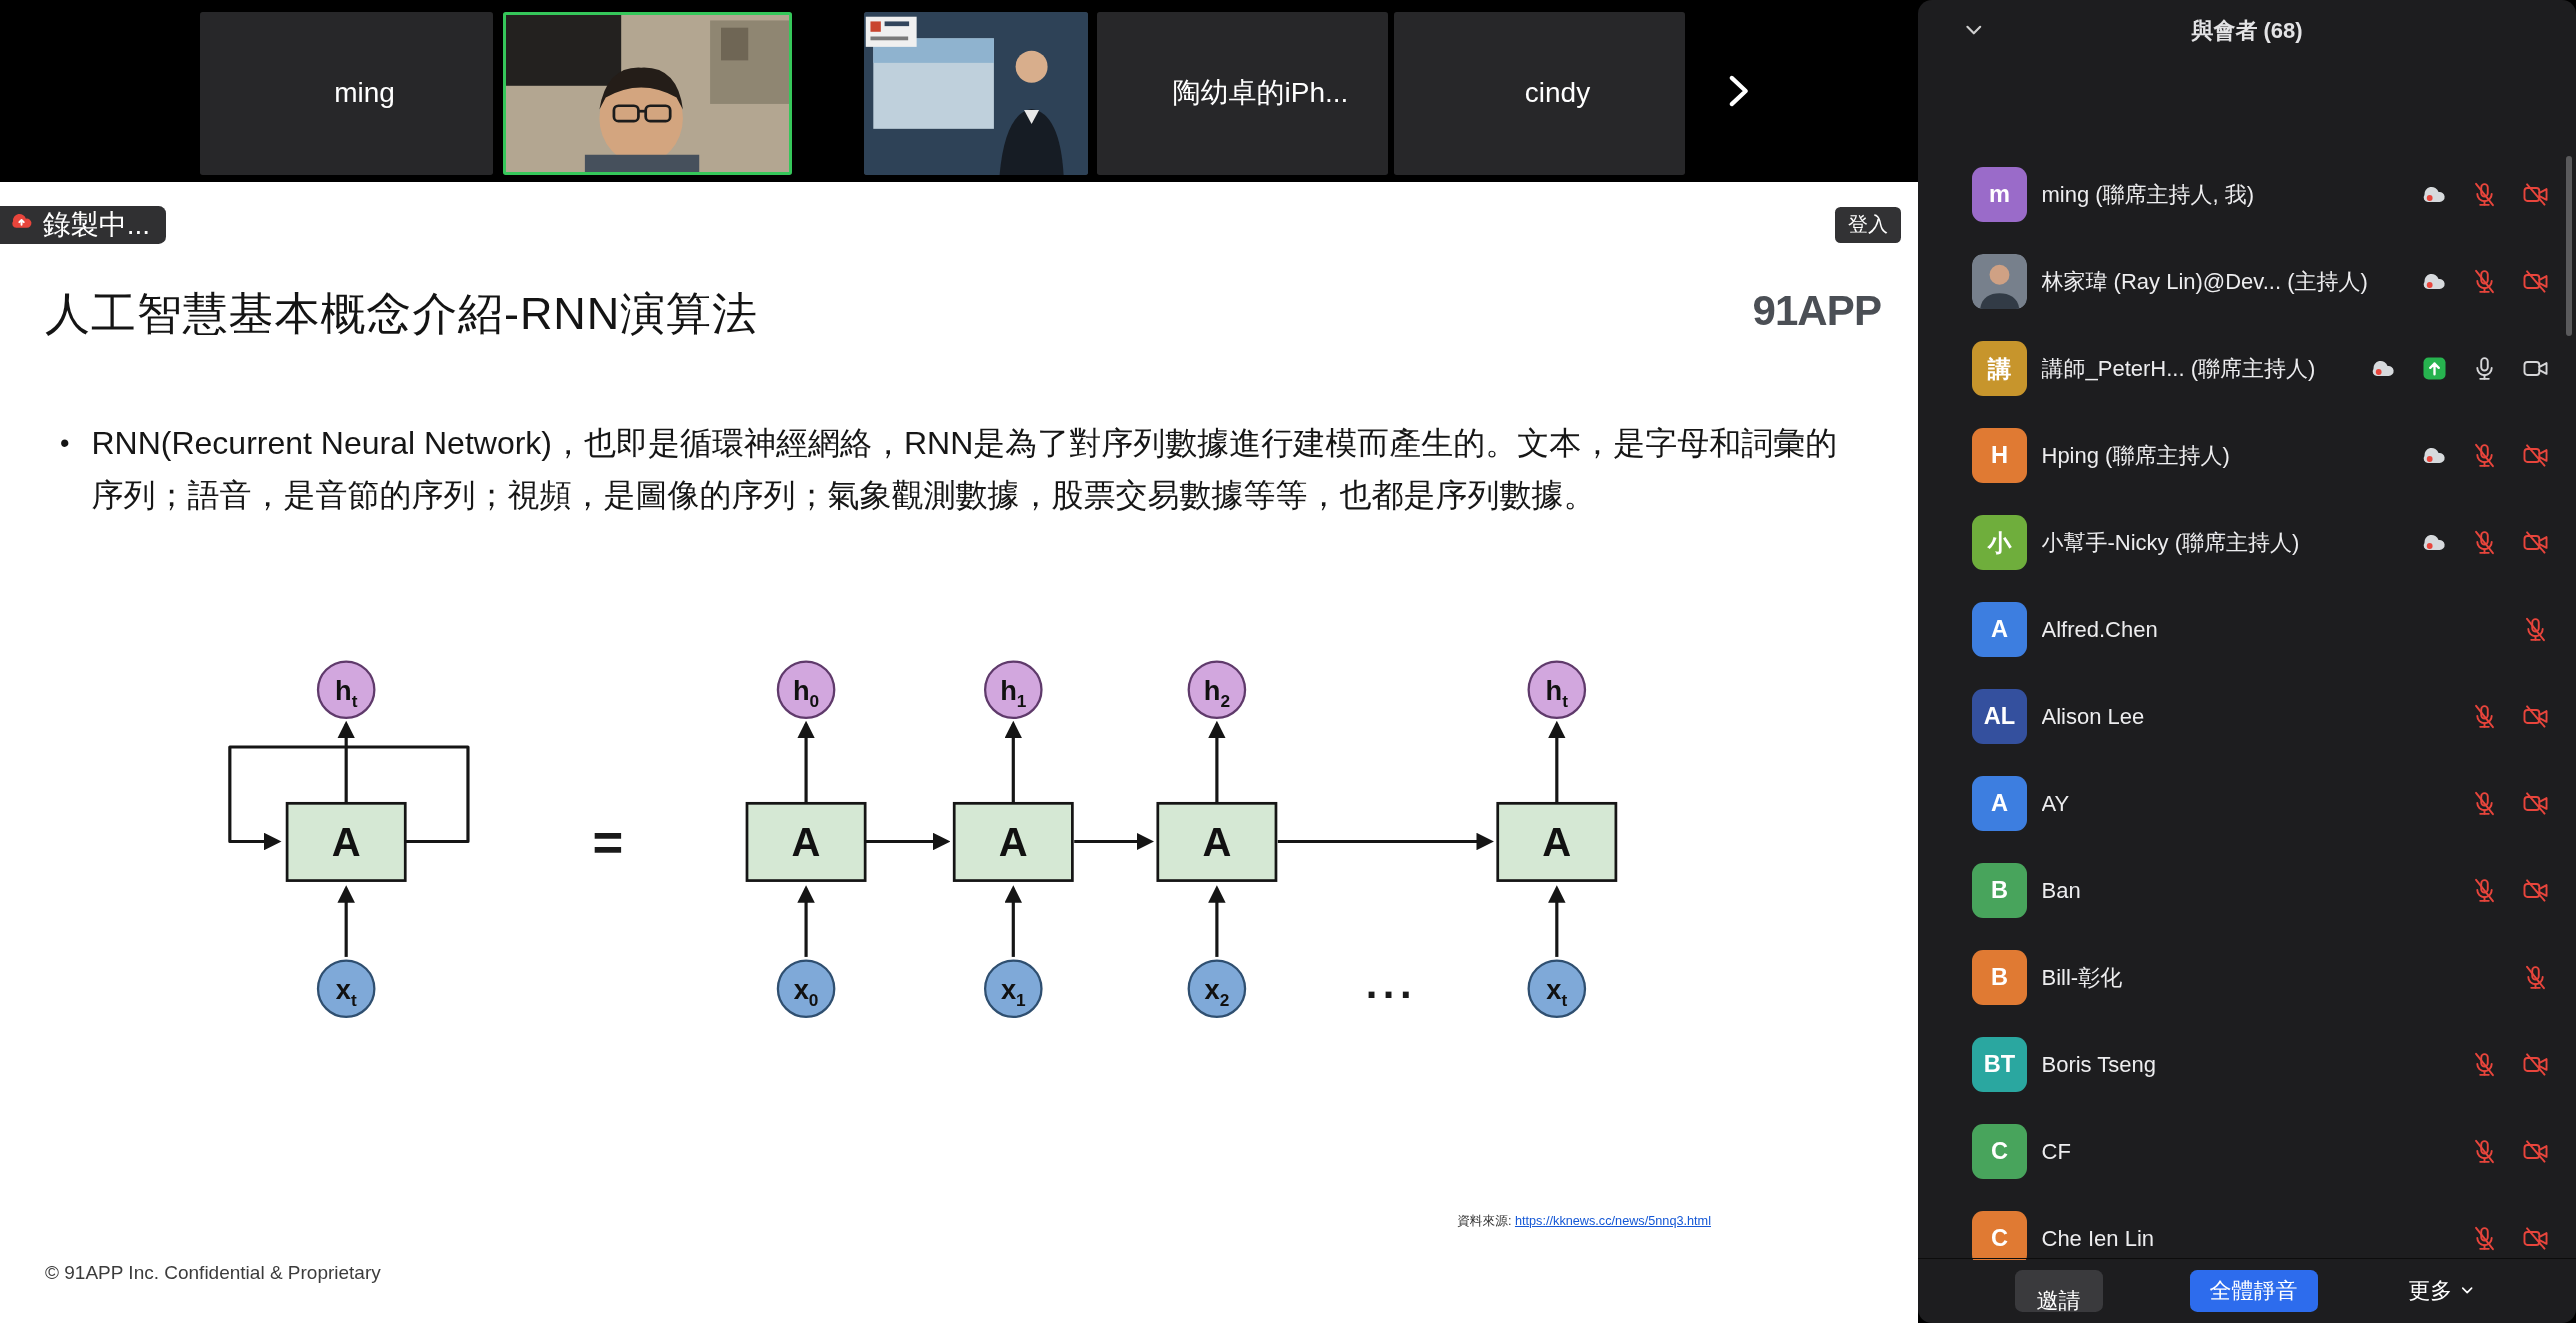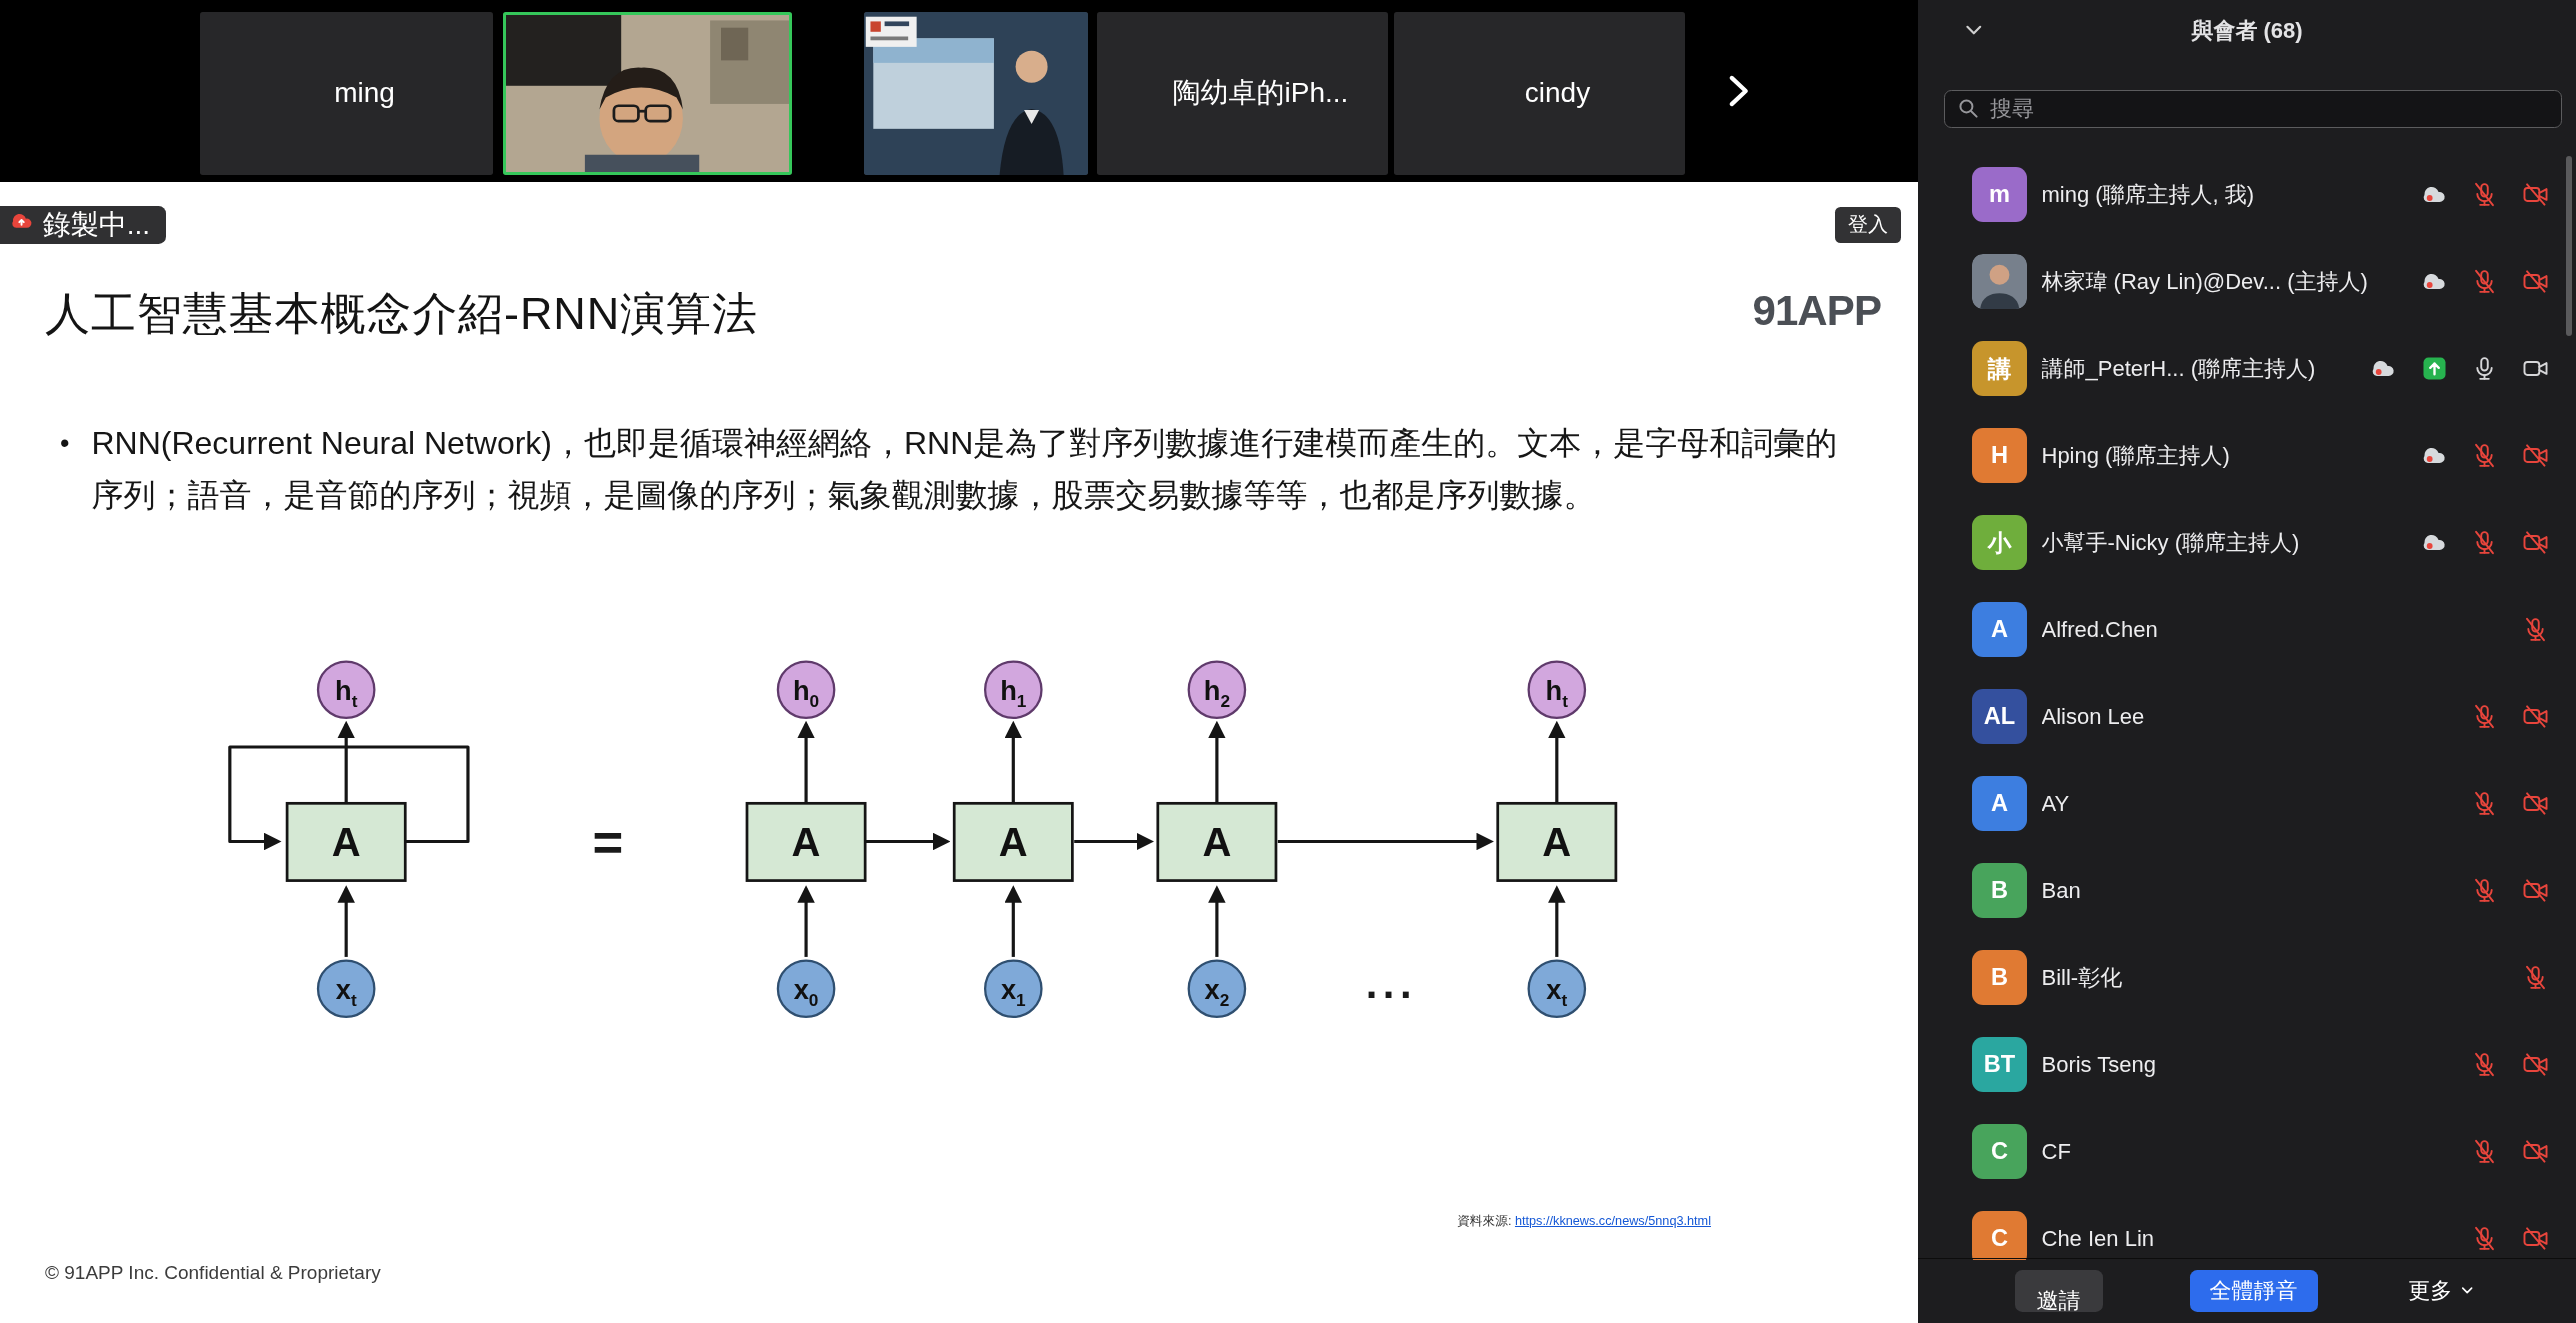--- a/index.html
+++ b/index.html
@@ -27,21 +27,21 @@
   .bullet-row{position:absolute;left:60px;top:235px;width:1782px;display:flex;gap:22px;}
   .bullet-dot{font-size:27px;line-height:52px;color:#141414;flex:none;}
   .bullet-text{margin:0;font-size:32px;line-height:52px;color:#161616;}
   #diagram{position:absolute;left:136px;top:445px;width:1591px;height:409px;}
   #diagram text{font-family:"Liberation Sans","DejaVu Sans",sans-serif;}
   .source-line{position:absolute;right:207px;top:1031px;font-size:12.7px;color:#333;}
   .source-line a{color:#1558d6;text-decoration:underline;cursor:pointer;}
   .slide-footer{position:absolute;left:45px;top:1080px;font-size:19px;color:#3c3c3c;}
 
   
-  .sidebar{position:absolute;left:1918px;top:0;width:658px;height:1323px;background:#1d1d1f;}
+  .sidebar{position:absolute;left:1918px;top:0;width:658px;height:1323px;background:#1d1d1f;border-radius:14px;}
   .sb-header{position:relative;height:62px;display:flex;align-items:center;justify-content:center;}
   .sb-title{color:#e3e3e5;font-size:22px;font-weight:600;}
   .sb-collapse{position:absolute;left:44px;top:18px;background:transparent;border:none;padding:0;cursor:pointer;}
   .sb-search{position:absolute;left:25.5px;top:90px;width:618px;height:38px;box-sizing:border-box;background:#141416;
     border:0.9px solid #5c5c5e;border-radius:7.3px;display:flex;align-items:center;gap:9px;padding:0 11px;}
   .sb-search input{flex:1;background:transparent;border:none;outline:none;color:#ddd;font-size:22px;min-width:0;}
   .sb-search input::placeholder{color:#97979b;}
   .sb-list{position:absolute;left:0;top:151px;width:658px;height:1109px;overflow:hidden;}
   .p-row{height:87px;display:flex;align-items:center;padding:0 27px 0 54px;box-sizing:border-box;cursor:pointer;}
   .p-avatar{width:55px;height:55px;border-radius:11px;flex:none;display:flex;align-items:center;justify-content:center;
@@ -209,29 +209,20 @@
       <button class="sb-collapse">
         <span>
           <svg viewBox="0 0 24 24" width="23.6" height="23.6" fill="none" stroke="#cfcfcf" stroke-width="2.2" stroke-linecap="round" stroke-linejoin="round">
               <path d="M5.5 9 12 15.5 18.5 9"></path>
             </svg>
         </span>
       </button>
       <span class="sb-title">與會者 (68)</span>
     </div>
 
-    <div class="sb-search">
-      <span>
-        <svg viewBox="0 0 24 24" width="23.6" height="23.6" fill="none" stroke="#97979b" stroke-width="2">
-            <circle cx="10.6" cy="10.6" r="6.1"></circle>
-            <path d="M15.2 15.2 21 21" stroke-linecap="round"></path>
-          </svg>
-      </span>
-      <input type="text" placeholder="搜尋" style="">
-    </div>
 
     <div class="sb-list">
         <div class="p-row">
           <div class="p-avatar" style="background: rgb(154, 107, 201);">m</div>
           <div class="p-name">ming (聯席主持人, 我)</div>
           <div class="p-icons">
             <span class="p-icon">
               <svg viewBox="0 0 24 24" width="28" height="28">
                 <path d="M6.8 18h10a4.3 4.3 0 1 0-.9-8.5A6.2 6.2 0 0 0 3.8 12 3.8 3.8 0 0 0 6.8 18Z" fill="#d7dadd"></path>
                 <circle cx="8.3" cy="14.6" r="2.5" fill="#e8453c"></circle>

